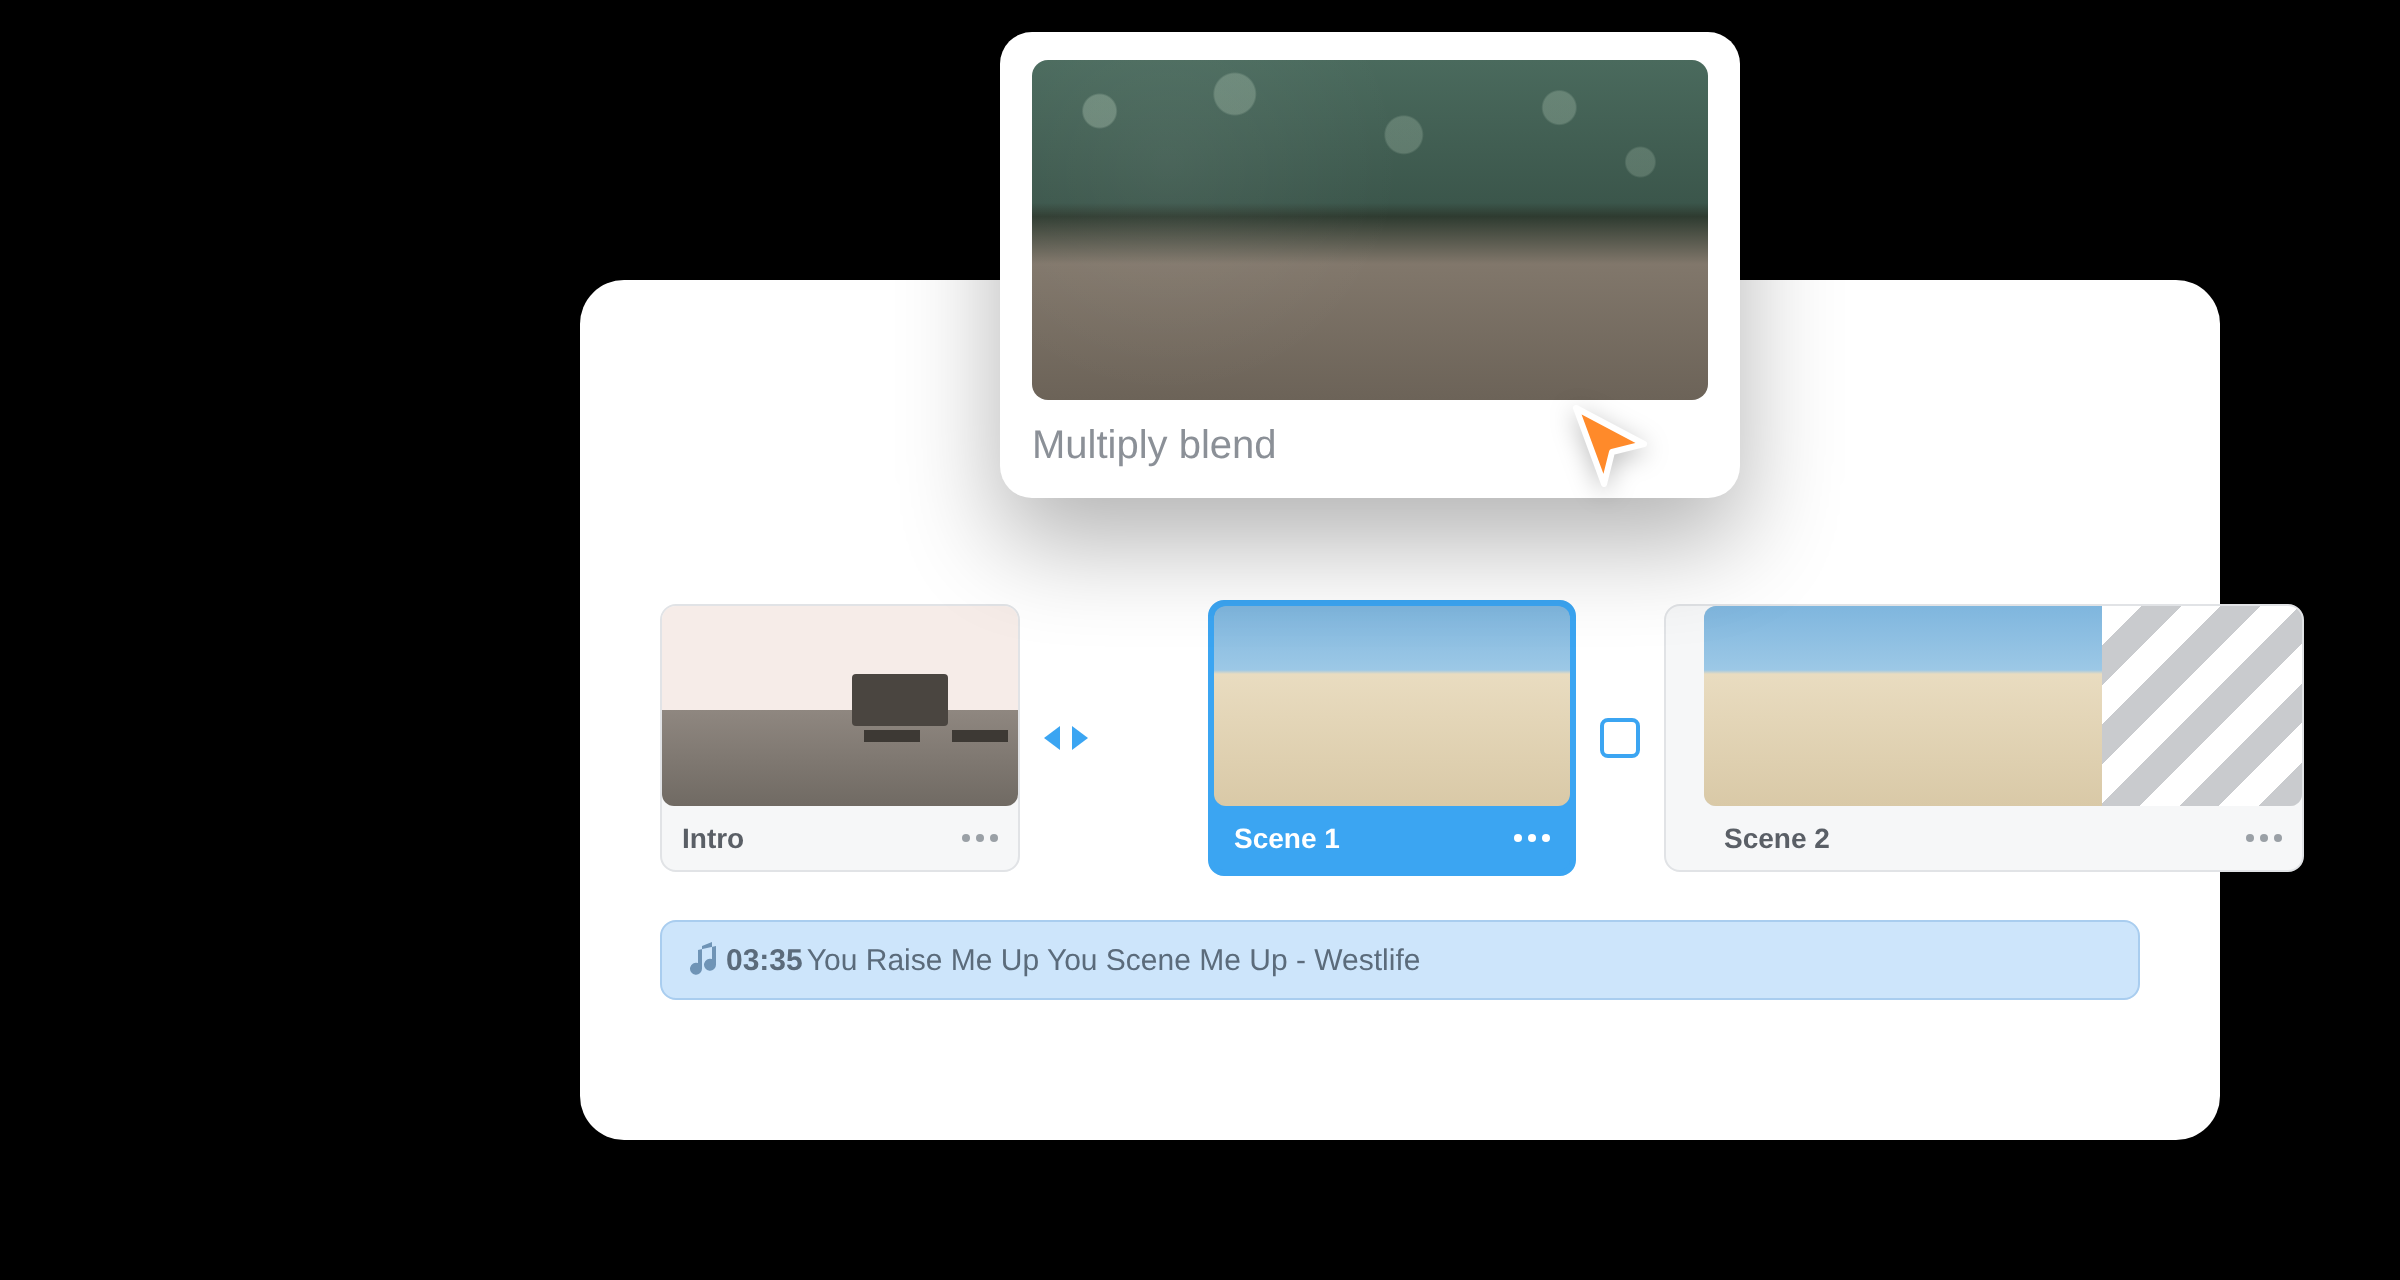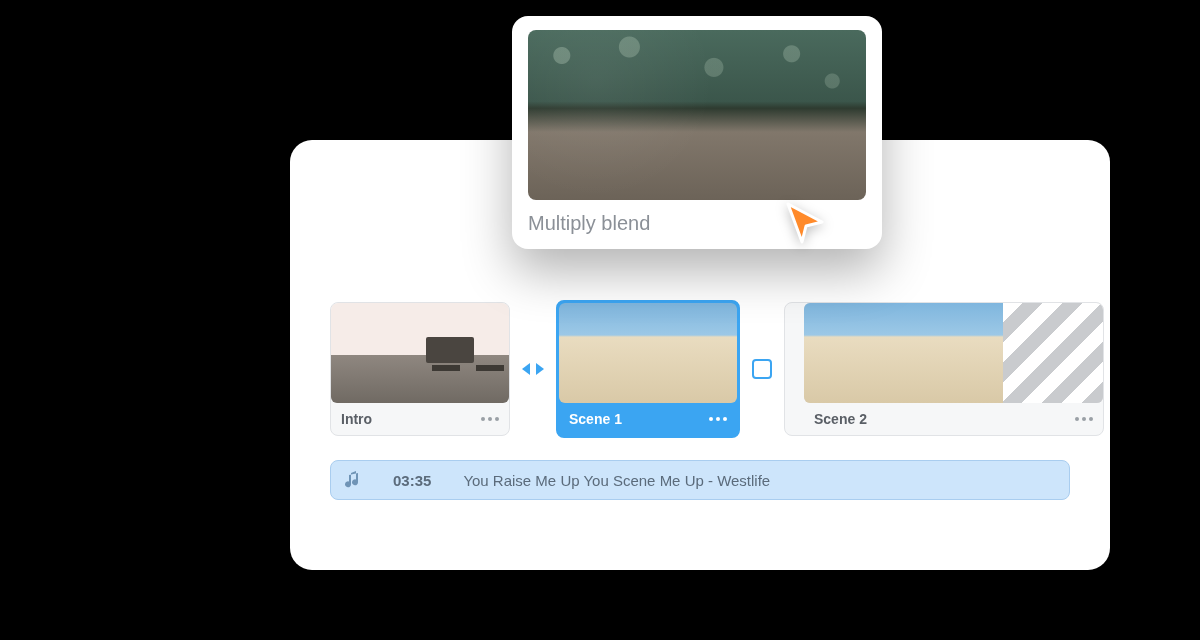--- a/index.html
+++ b/index.html
@@ -31,20 +31,21 @@
     border: 1px solid #e1e3e6;
     border-radius: 8px;
     overflow: hidden;
     display: flex;
     flex-direction: column;
   }
   .scene-card.selected {
     background: #3ba5f2;
     border: 3px solid #3ba5f2;
     width: 184px;
+    margin-left: 48px;
   }
   .scene-card.selected .scene-footer { color: #fff; }
   .scene-card.selected .more-dots span { background: #fff; }
 
   .scene-thumb {
     height: 100px;
     background: #dcdcdc;
     display: flex;
     border-radius: 6px;
     overflow: hidden;
@@ -110,29 +111,29 @@
     left: 40px;
     top: 320px;
     width: 740px;
     height: 40px;
     background: #cde5fb;
     border: 1px solid #a9cdef;
     border-radius: 8px;
     display: flex;
     align-items: center;
     padding: 0 14px;
-    gap: 32px;
+    gap: 2px;
     color: #5b6b7b;
     font-size: 15px;
   }
   .audio-track .time { font-weight: 600; }
 
   .preview-card {
     position: absolute;
-    left: 512px;
+    left: 500px;
     top: 16px;
     width: 370px;
     background: #fff;
     border-radius: 16px;
     box-shadow: 0 22px 50px rgba(0,0,0,0.30);
     padding: 14px 16px 14px 16px;
   }
   .preview-thumb {
     width: 100%; height: 170px; border-radius: 8px; overflow: hidden;
     background:

